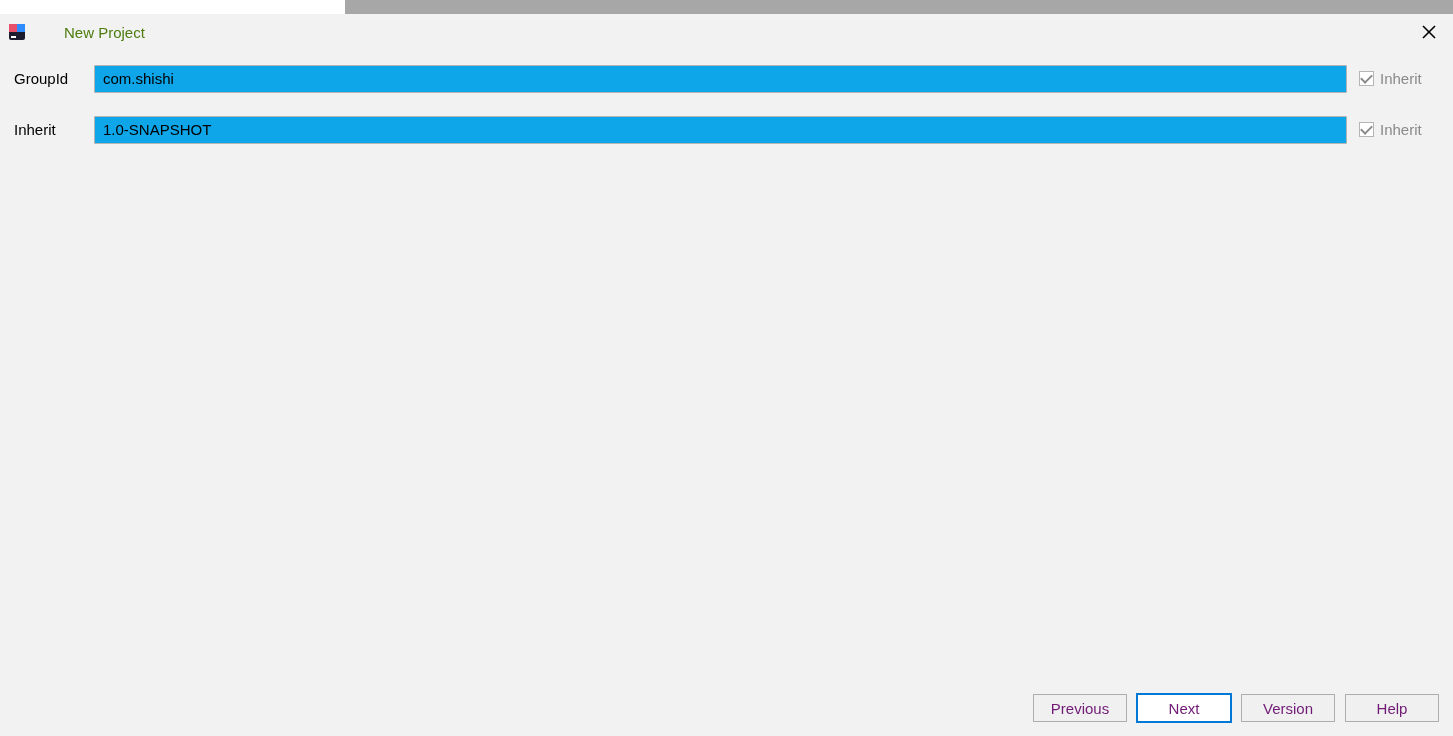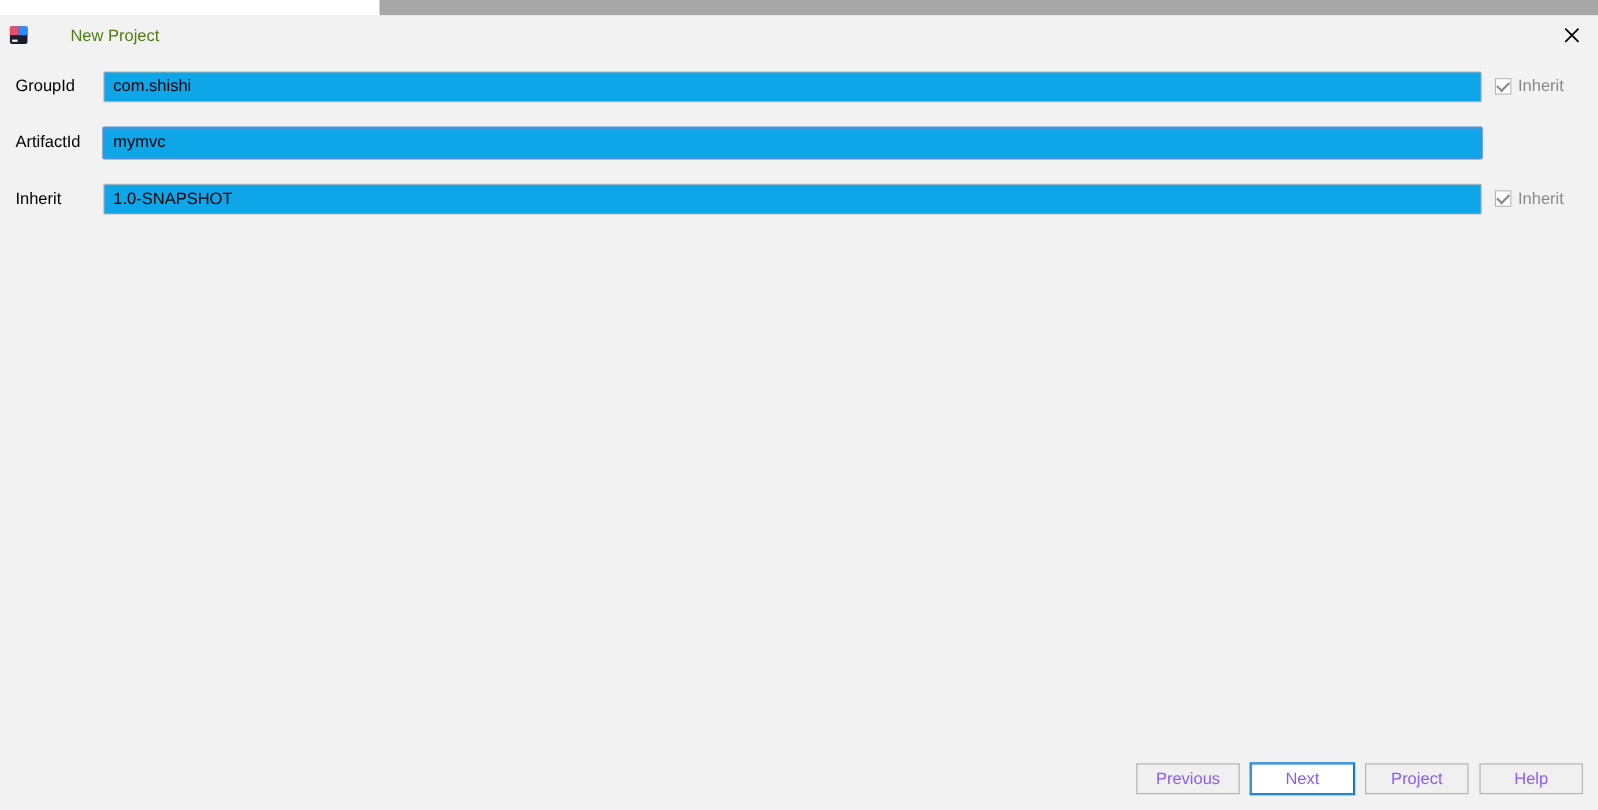--- a/index.html
+++ b/index.html
@@ -134,21 +134,21 @@
     align-items: center;
     padding: 0 14px 10px 0;
     gap: 10px;
   }
   .btn {
     min-width: 94px;
     height: 28px;
     background: #f0f0f0;
     border: 1px solid #adadad;
     font-size: 15px;
-    color: #8b5cf6;
+    color: #701a75;
     display: flex;
     align-items: center;
     justify-content: center;
     cursor: pointer;
     padding: 0 12px;
   }
   .btn.primary {
     border: 1px solid #0078d7;
     box-shadow: 0 0 0 1px #0078d7;
     background: #fff;
@@ -185,42 +185,32 @@
     <div class="label">GroupId</div>
     <div class="field">
       <input type="text" value="com.shishi" style="">
     </div>
     <label class="inherit">
       <span class="cb checked"></span>
       <span>Inherit</span>
     </label>
   </div>
 
-  <div class="row">
-    <div class="label">ArtifactId</div>
-    <div class="field focused">
-      <input type="text" value="mymvc" style="">
-    </div>
-    <span class="inherit spacer">
-      <span class="cb"></span>
-        <span>&nbsp;</span>
-    </span>
-  </div>
 
   <div class="row">
     <div class="label">Inherit</div>
     <div class="field">
       <input type="text" value="1.0-SNAPSHOT" style="">
     </div>
     <label class="inherit">
       <span class="cb checked"></span>
       <span>Inherit</span>
     </label>
   </div>
 
 </div>
 
 <div class="buttons">
   <div class="btn">Previous</div>
   <div class="btn primary">Next</div>
-  <div class="btn">Project</div>
+  <div class="btn">Version</div>
   <div class="btn">Help</div>
 </div>
 
 </body></html>

